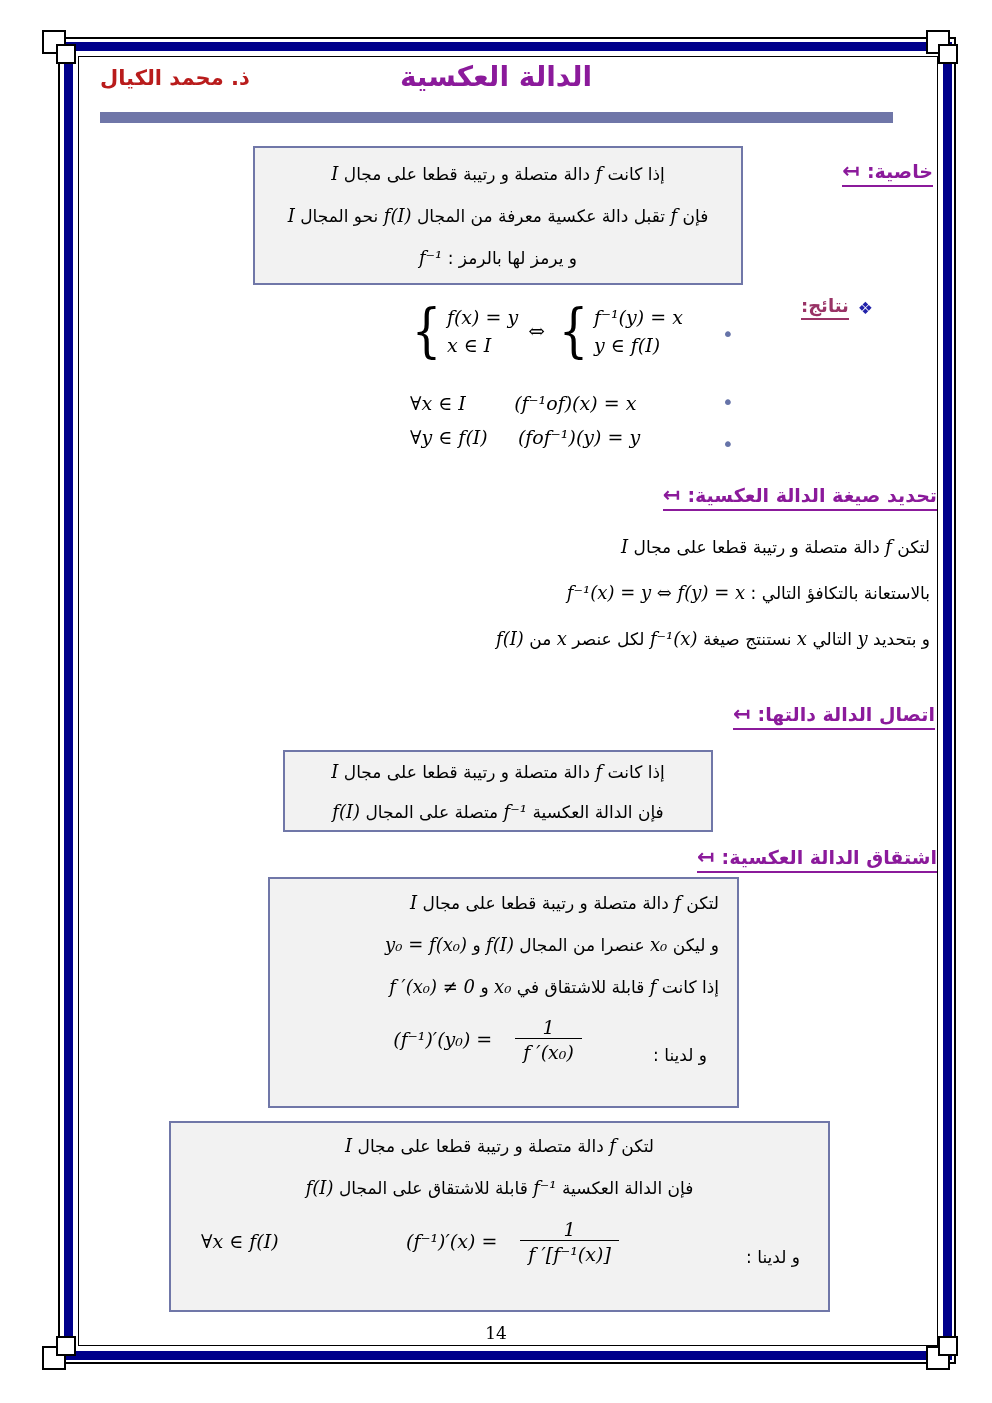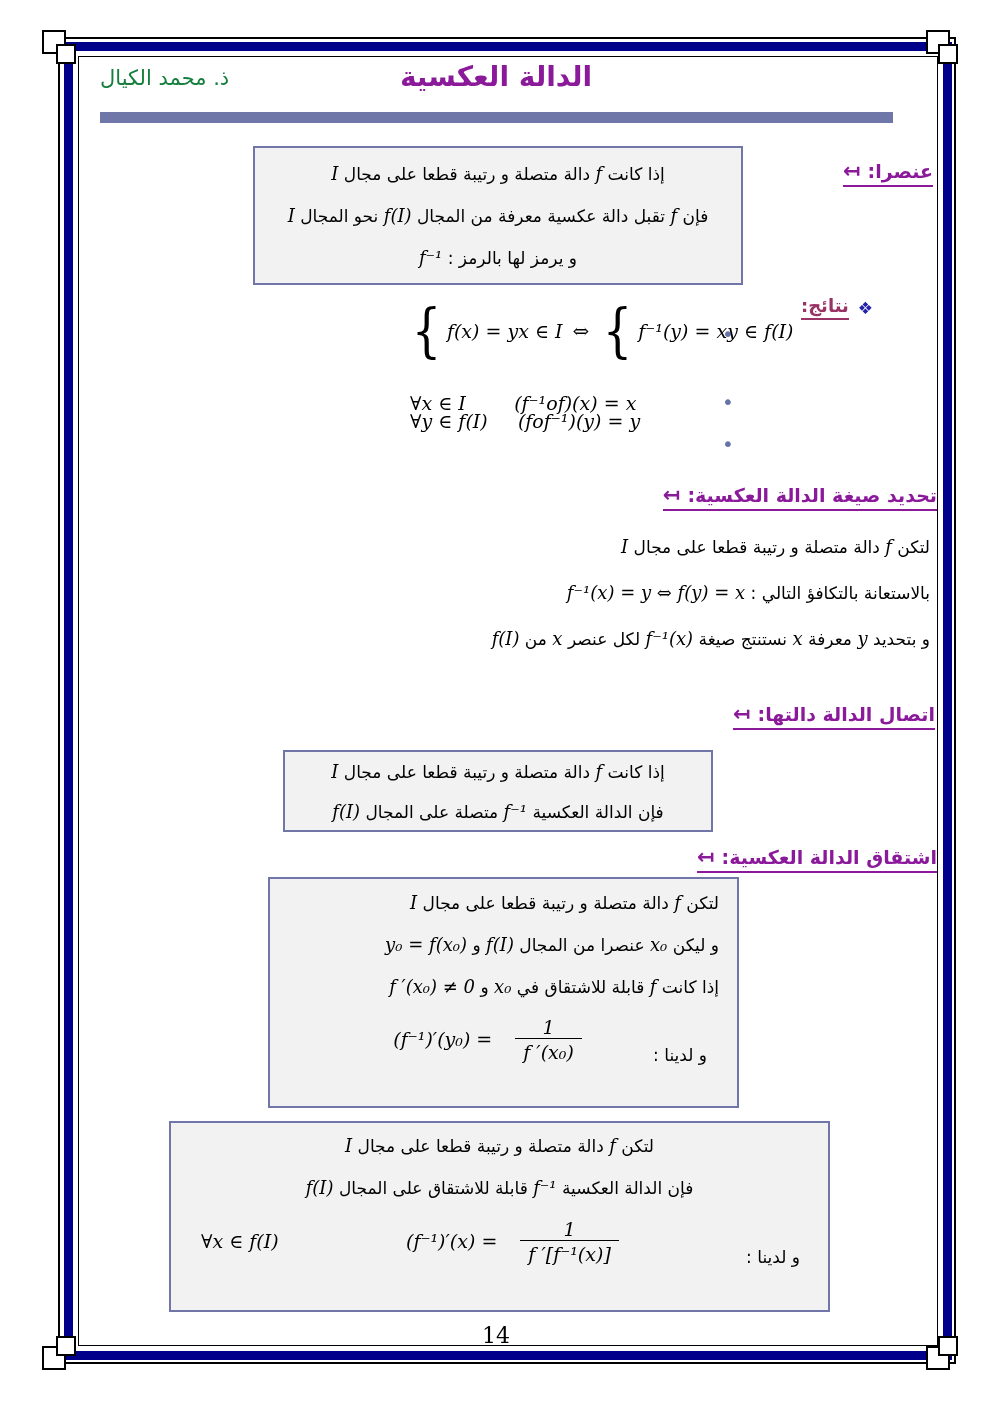--- a/index.html
+++ b/index.html
@@ -9,22 +9,22 @@
   
   .frame-outer { position:absolute; left:58px; top:37px; width:898px; height:1327px;
                  border:2px solid #000; }
   .frame-navy  { position:absolute; left:64px; top:42px; width:888px; height:1318px;
                  border:9px solid #00008B; }
   .frame-inner { position:absolute; left:78px; top:56px; width:860px; height:1290px;
                  border:1px solid #000; }
   .orn { position:absolute; background:#fff; border:2px solid #000; z-index:4; }
 
   
-  .teacher { position:absolute; left:100px; top:66px; font-size:21px; font-weight:normal;
-             color:#15803d; direction:rtl; }
+  .teacher { position:absolute; left:100px; top:66px; font-size:21px; font-weight:bold;
+             color:#b91c1c; direction:rtl; }
   .title   { position:absolute; left:0; top:60px; width:100%; text-align:center;
              font-size:28px; font-weight:bold; color:#8B1A9B; direction:rtl; }
   .hbar    { position:absolute; left:100px; top:112px; width:793px; height:11px;
              background:#6F76A8; }
 
   
   .sec-h { position:absolute; display:flex; direction:rtl; align-items:center; gap:7px;
            color:#8B1A9B; font-weight:bold; font-size:19px;
            border-bottom:2px solid #8B1A9B; padding-bottom:3px; }
   .sec-h .arr { font-size:21px; line-height:19px; }
@@ -57,39 +57,39 @@
   
   .flines { position:absolute; right:62px; top:524px; direction:rtl; text-align:right; }
   .flines .tline { line-height:45px; }
 
   
   .sys { position:absolute; left:408px; top:294px; display:flex; direction:ltr;
          align-items:center; font-family:"DejaVu Serif", serif; font-style:italic;
          font-size:19px; }
   .brace { font-size:58px; font-weight:normal; font-style:normal; line-height:74px;
            margin-right:2px; transform:scaleX(.8); }
-  .syscol { display:flex; flex-direction:row; line-height:28px; }
+  .syscol { display:flex; flex-direction:column; line-height:28px; }
   .iff { font-style:normal; font-size:20px; margin:0 10px; }
 
   
   .concl { display:flex; direction:rtl; align-items:center; justify-content:space-between; }
   .box3 .concl { height:62px; padding:0 30px 0 26px; }
   .box4 .concl { height:64px; padding:0 28px 0 30px; }
   .concl .label { font-size:17px;margin-top:31px; }
   .eq { direction:ltr; unicode-bidi:isolate; display:flex; align-items:center; gap:23px;
         font-family:"DejaVu Serif", serif; font-style:italic; font-size:19px; }
   .frac { display:inline-flex; flex-direction:column; text-align:center; }
   .frac .num { padding:0 8px; line-height:22px; }
   .frac .den { border-top:1.6px solid #000; padding:2px 8px 0; line-height:22px; }
   .spacer { width:26px; }
   .forall { font-family:"DejaVu Serif", serif; font-style:italic; font-size:19px;
             direction:ltr; unicode-bidi:isolate; }
 
   .pagenum { position:absolute; left:0; top:1323px; width:100%; text-align:center;
-             font-family:"DejaVu Serif", serif; font-size:22px; }
+             font-family:"DejaVu Serif", serif; font-size:17px; }
 </style>
 </head>
 <body>
 
 <div class="frame-outer"></div>
 <div class="frame-navy"></div>
 <div class="frame-inner"></div>
 <div class="orn" style="left:42px;top:30px;width:24px;height:24px"></div>
 <div class="orn" style="left:56px;top:44px;width:20px;height:20px"></div>
 <div class="orn" style="left:926px;top:30px;width:24px;height:24px"></div>
@@ -97,21 +97,21 @@
 <div class="orn" style="left:42px;top:1346px;width:24px;height:24px"></div>
 <div class="orn" style="left:56px;top:1336px;width:20px;height:20px"></div>
 <div class="orn" style="left:926px;top:1346px;width:24px;height:24px"></div>
 <div class="orn" style="left:938px;top:1336px;width:20px;height:20px"></div>
 
 <div class="teacher">ذ. محمد الكيال</div>
 <div class="title">الدالة العكسية</div>
 <div class="hbar"></div>
 
 <div class="sec-h" style="right:59px;top:160px">
-  <span>عنصرا:</span>
+  <span>خاصية:</span>
   <span class="arr">↤</span>
 </div>
 <div class="box box1">
     <div class="tline"><span class="ar">إذا كانت </span><span class="m">f</span><span class="ar"> دالة متصلة و رتيبة قطعا على مجال </span><span class="m">I</span></div>
     <div class="tline"><span class="ar">فإن </span><span class="m">f</span><span class="ar"> تقبل دالة عكسية معرفة من المجال </span><span class="m">f(I)</span><span class="ar"> نحو المجال </span><span class="m">I</span></div>
     <div class="tline"><span class="ar">و يرمز لها بالرمز : </span><span class="m">f⁻¹</span></div>
   </div>
 
 <div class="res-h">
   <span class="dia">❖</span>
@@ -130,30 +130,30 @@
   <span class="syscol">
     <span>f⁻¹(y) = x</span>
     <span>y ∈ f(I)</span>
   </span>
 </div>
 
 <span class="blt" style="left:722px;top:390px">•</span>
 <div class="dmath" style="left:410px;top:392px">∀x ∈ I        (f⁻¹of)(x) = x</div>
 
 <span class="blt" style="left:722px;top:432px">•</span>
-<div class="dmath" style="left:410px;top:410px">∀y ∈ f(I)     (fof⁻¹)(y) = y</div>
+<div class="dmath" style="left:410px;top:426px">∀y ∈ f(I)     (fof⁻¹)(y) = y</div>
 
 <div class="sec-h" style="right:55px;top:484px">
   <span>تحديد صيغة الدالة العكسية:</span>
   <span class="arr">↤</span>
 </div>
 <div class="flines">
     <div class="tline"><span class="ar">لتكن </span><span class="m">f</span><span class="ar"> دالة متصلة و رتيبة قطعا على مجال </span><span class="m">I</span></div>
     <div class="tline"><span class="ar">بالاستعانة بالتكافؤ التالي : </span><span class="m">f⁻¹(x) = y ⇔ f(y) = x</span></div>
-    <div class="tline"><span class="ar">و بتحديد </span><span class="m">y</span><span class="ar"> معرفة </span><span class="m">x</span><span class="ar"> نستنتج صيغة </span><span class="m">f⁻¹(x)</span><span class="ar"> لكل عنصر </span><span class="m">x</span><span class="ar"> من </span><span class="m">f(I)</span></div>
+    <div class="tline"><span class="ar">و بتحديد </span><span class="m">y</span><span class="ar"> التالي </span><span class="m">x</span><span class="ar"> نستنتج صيغة </span><span class="m">f⁻¹(x)</span><span class="ar"> لكل عنصر </span><span class="m">x</span><span class="ar"> من </span><span class="m">f(I)</span></div>
   </div>
 
 <div class="sec-h" style="right:57px;top:703px">
   <span>اتصال الدالة دالتها:</span>
   <span class="arr">↤</span>
 </div>
 <div class="box box2">
     <div class="tline"><span class="ar">إذا كانت </span><span class="m">f</span><span class="ar"> دالة متصلة و رتيبة قطعا على مجال </span><span class="m">I</span></div>
     <div class="tline"><span class="ar">فإن الدالة العكسية </span><span class="m">f⁻¹</span><span class="ar"> متصلة على المجال </span><span class="m">f(I)</span></div>
   </div>

